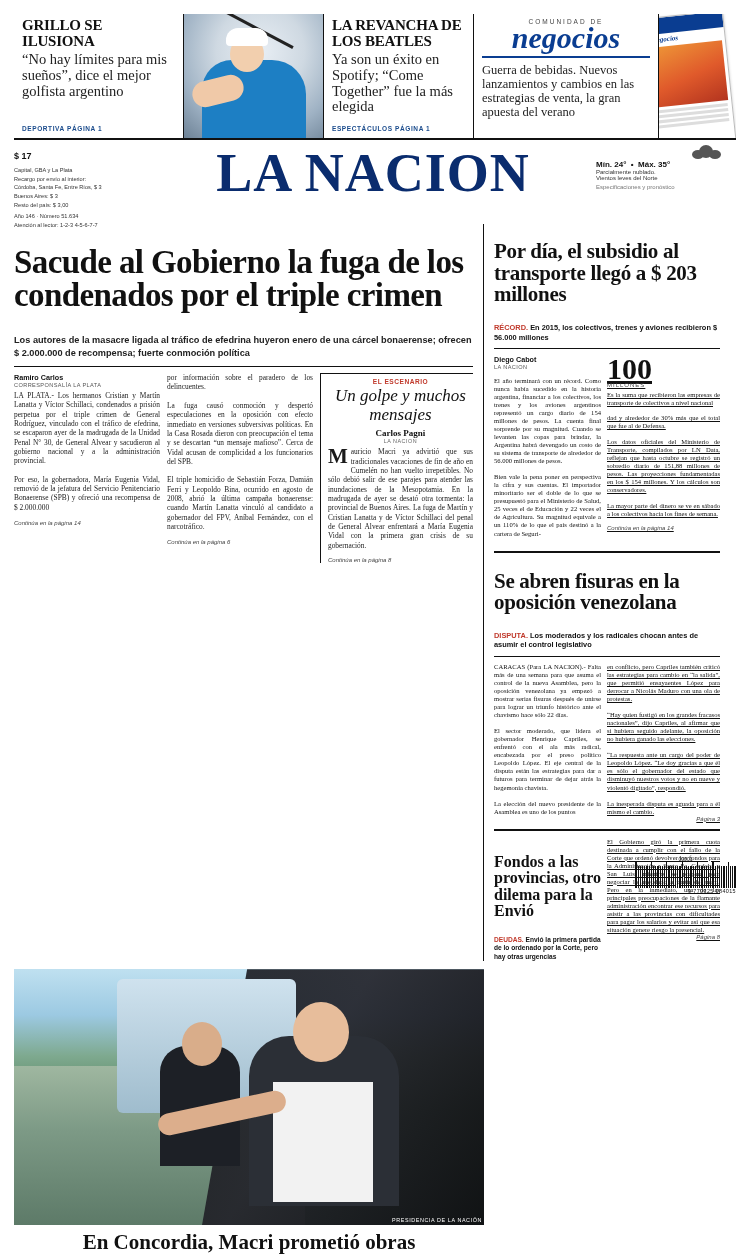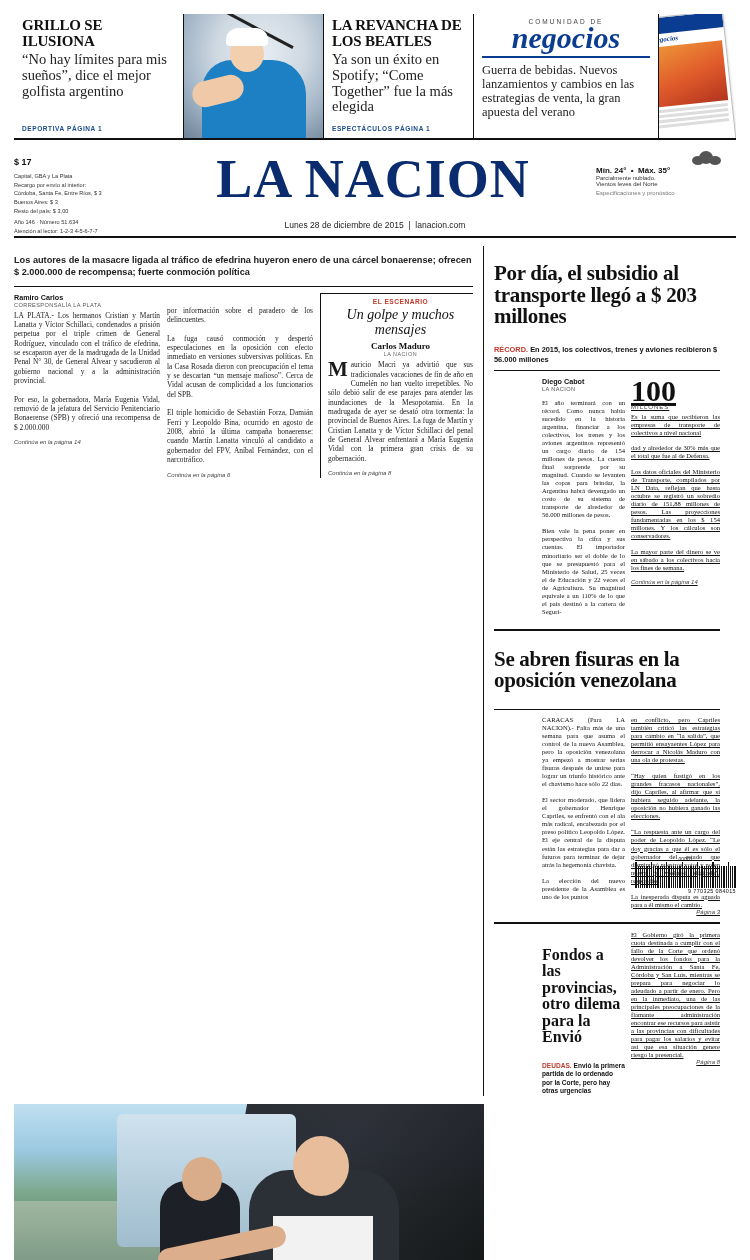--- a/index.html
+++ b/index.html
@@ -42,21 +42,21 @@
   .mag { position:absolute; right:6px; top:2px; width:120px; height:132px; background:#fff; border:1px solid #bbb; transform:rotate(-6deg); box-shadow:0 1px 3px rgba(0,0,0,.2); overflow:hidden; }
   .mag .m-top { height:16px; background:#0a3d91; }
   .mag .m-t2 { font-size:7px; text-align:center; color:#0a3d91; font-style:italic; font-weight:bold; margin-top:2px;}
   .mag .m-img { margin:3px; height:60px; background:linear-gradient(160deg,#f2a93b,#e05a2b 60%,#b3341f); }
   .mag .m-l { margin:2px 4px; height:3px; background:#ddd; }
   .mag2 { position:absolute; right:70px; top:18px; width:104px; height:112px; background:#fff; border:1px solid #ccc; transform:rotate(5deg); overflow:hidden; }
   .mag2 .g { margin:4px; height:48px; background:linear-gradient(140deg,#7cc4e8,#2b7fb8); }
   .mag2 .b { margin:3px 4px; height:3px; background:#e2e2e2; }
 
   
-  .masthead { display:flex; height:76px; align-items:flex-start; padding-top:12px; }
+  .masthead { display:flex; height:76px; align-items:flex-start; padding-top:6px; }
   .mh-left { width:136px; font-family:"Liberation Sans",sans-serif; font-size:5.6px; line-height:1.55; color:#333; padding-top:4px; }
   .mh-left .price { font-size:9px; font-weight:bold; color:#111; margin-bottom:2px; }
   .mh-mid { flex:1; text-align:center; }
   .logo { font-family:"Liberation Serif", serif; font-weight:bold; font-size:54px; letter-spacing:1px; color:#0a2c6e; line-height:1; }
   .mh-right { width:140px; font-family:"Liberation Sans",sans-serif; font-size:6px; color:#333; text-align:left; padding-top:14px; position:relative; }
   .mh-right .temps { font-size:8px; font-weight:bold; color:#111; }
   .cloud { position:absolute; right:14px; top:-2px; width:30px; height:16px; }
   .cloud i { position:absolute; background:#555; border-radius:50%; }
   .dateline { text-align:center; font-family:"Liberation Sans",sans-serif; font-size:8.5px; color:#222; padding:4px 0 6px; border-bottom:2px solid #111; }
 
@@ -71,35 +71,35 @@
   .cols3 { display:flex; margin-top:6px; }
   .c3 { width:33.33%; padding-right:7px; }
   .c3:last-child { padding-right:0; }
   .byline { font-family:"Liberation Sans",sans-serif; font-size:7.2px; font-weight:bold; color:#111; }
   .byline small { display:block; font-weight:normal; font-size:5.6px; letter-spacing:.4px; color:#555; }
   .body-txt { font-size:7.4px; line-height:1.26; text-align:justify; color:#1a1a1a; margin-top:3px; }
   .cont { font-family:"Liberation Sans",sans-serif; font-size:6px; font-style:italic; color:#444; }
 
   .escenario { border-left:1px solid #111; border-top:1px solid #111; padding:4px 0 0 7px; }
   .esc-kicker { font-family:"Liberation Sans",sans-serif; font-size:6.6px; font-weight:bold; color:#c0392b; letter-spacing:.5px; text-align:center; }
-  .esc-title { font-size:14px; font-style:italic; text-align:center; line-height:1.1; margin-top:2px; }
+  .esc-title { font-size:17px; font-style:italic; text-align:center; line-height:1.1; margin-top:2px; }
   .esc-author { font-family:"Liberation Serif",serif; font-weight:bold; font-size:9px; text-align:center; margin-top:4px; }
   .esc-author small { display:block; font-family:"Liberation Sans",sans-serif; font-weight:normal; font-size:5.4px; color:#666; letter-spacing:.5px; }
   .dropcap::first-letter { float:left; font-size:21px; line-height:.85; font-weight:bold; padding:1px 3px 0 0; }
 
   
   .side-head { font-size:21px; font-weight:bold; line-height:1.02; letter-spacing:-0.3px; }
   .side-kicker { font-family:"Liberation Sans",sans-serif; font-size:7.4px; font-weight:bold; line-height:1.3; margin-top:6px; }
   .side-kicker b { color:#c0392b; }
   .hr { height:1px; background:#111; margin:6px 0; }
   .hr2 { height:2px; background:#111; margin:7px 0; }
   .big-num { font-size:30px; font-weight:bold; line-height:.9; }
   .big-num-lbl { font-family:"Liberation Sans",sans-serif; font-size:6px; letter-spacing:1px; color:#444; }
   .mini { font-size:6.6px; line-height:1.22; text-align:justify; }
-  .side2 { display:flex;margin-left:48px; }
+  .side2 { display:flex; }
   .side2 > div { width:50%; padding-right:6px; }
   .side2 > div:last-child { padding-right:0;text-decoration:underline; }
 
   
   .photo-wrap { margin-top:8px; position:relative; height:256px; overflow:hidden; }
   .ph-sky { position:absolute; inset:0; background:linear-gradient(180deg,#bfe0f0 0%,#9cc9e2 18%,#7ea98f 34%,#4f7d55 55%,#2e5a3c 100%); }
   .ph-water { position:absolute; left:0; top:38%; width:62%; height:62%; background:linear-gradient(180deg,#9fb7a0,#7d9a86 40%,#5d7a68); }
   .ph-heli { position:absolute; right:0; top:0; width:60%; height:100%; background:linear-gradient(120deg, rgba(20,20,25,.88) 0%, rgba(35,35,42,.92) 40%, rgba(15,15,18,.95) 100%); clip-path:polygon(16% 0,100% 0,100% 100%,0 100%); }
   .ph-win { position:absolute; left:22%; top:4%; width:38%; height:52%; background:linear-gradient(180deg,#cfe2ee,#9fbccd); border-radius:6px; }
   .ph-man { position:absolute; right:18%; top:26%; width:150px; height:170px; background:#2b2f36; border-radius:40px 40px 0 0; }
@@ -195,55 +195,51 @@
         <span>24°</span>
         &nbsp;•&nbsp;
         <span>Máx.</span>
         <span>35°</span>
       </div>
       <div>Parcialmente nublado.</div>
       <div>Vientos leves del Norte</div>
       <div style="margin-top:3px;color:#777">Especificaciones y pronóstico</div>
     </div>
   </div>
-  <div class="dateline">
-    <span>Lunes 28 de diciembre de 2015</span>
-    &nbsp;|&nbsp;
-    <span>lanacion.com</span>
-  </div>
 
   <div class="grid">
 
     <div class="col-main">
+      <h1 class="lead-head">Sacude al Gobierno la fuga de los condenados por el triple crimen</h1>
       <div class="lead-sub">Los autores de la masacre ligada al tráfico de efedrina huyeron enero de una cárcel bonaerense; ofrecen $ 2.000.000 de recompensa; fuerte conmoción política</div>
 
       <div class="cols3">
         <div class="c3">
           <div class="byline">
             <span>Ramiro Carlos</span>
             <small>CORRESPONSALÍA LA PLATA</small>
           </div>
           <p class="body-txt" style="white-space:pre-line">LA PLATA.- Los hermanos Cristian y Martín Lanatta y Víctor Schillaci, condenados a prisión perpetua por el triple crimen de General Rodríguez, vinculado con el tráfico de efedrina, se escaparon ayer de la madrugada de la Unidad Penal N° 30, de General Alvear y sacudieron al gobierno nacional y a la administración provincial.
 
 Por eso, la gobernadora, María Eugenia Vidal, removió de la jefatura del Servicio Penitenciario Bonaerense (SPB) y ofreció una recompensa de $ 2.000.000</p>
           <div class="cont">Continúa en la página 14</div>
         </div>
         <div class="c3">
-          <p class="body-txt" style="margin-top:13px;white-space:pre-line">por información sobre el paradero de los delincuentes.
+          <p class="body-txt" style="margin-top:0;white-space:pre-line">por información sobre el paradero de los delincuentes.
 
 La fuga causó conmoción y despertó especulaciones en la oposición con efecto inmediato en versiones subversivas políticas. En la Casa Rosada dieron con preocupación el tema y se descartan “un mensaje mafioso”. Cerca de Vidal acusan de complicidad a los funcionarios del SPB.
 
 El triple homicidio de Sebastián Forza, Damián Ferri y Leopoldo Bina, ocurrido en agosto de 2008, abrió la última campaña bonaerense: cuando Martín Lanatta vinculó al candidato a gobernador del FPV, Aníbal Fernández, con el narcotráfico.</p>
           <div class="cont">Continúa en la página 6</div>
         </div>
         <div class="c3 escenario">
           <div class="esc-kicker">EL ESCENARIO</div>
           <div class="esc-title">Un golpe y muchos mensajes</div>
           <div class="esc-author">
-            <span>Carlos Maduro</span>
+            <span>Carlos Pagni</span>
             <small>LA NACION</small>
           </div>
           <p class="body-txt dropcap">Mauricio Macri ya advirtió que sus tradicionales vacaciones de fin de año en Cumelén no han vuelto irrepetibles. No sólo debió salir de ese parajes para atender las inundaciones de la Mesopotamia. En la madrugada de ayer se desató otra tormenta: la provincial de Buenos Aires. La fuga de Martín y Cristian Lanatta y de Víctor Schillaci del penal de General Alvear enfrentará a María Eugenia Vidal con la primera gran crisis de su gobernación.</p>
           <div class="cont">Continúa en la página 8</div>
         </div>
       </div>
     </div>
 
     <div class="col-side">
       <h2 class="side-head">Por día, el subsidio al transporte llegó a $ 203 millones</h2>
@@ -271,20 +267,24 @@
 Los datos oficiales del Ministerio de Transporte, compilados por LN Data, reflejan que hasta octubre se registró un sobredio diario de 151,88 millones de pesos. Las proyecciones fundamentadas en los $ 154 millones. Y los cálculos son conservadores.
 
 La mayor parte del dinero se ve en sábado a los colectivos hacia los fines de semana.</p>
           <div class="cont">Continúa en la página 14</div>
         </div>
       </div>
 
       <div class="hr2"></div>
 
       <h2 class="side-head">Se abren fisuras en la oposición venezolana</h2>
+      <div class="side-kicker">
+        <b>DISPUTA.</b>
+        <span>Los moderados y los radicales chocan antes de asumir el control legislativo</span>
+      </div>
       <div class="hr"></div>
       <div class="side2">
         <div>
           <p class="mini" style="margin:0;white-space:pre-line">CARACAS (Para LA NACION).- Falta más de una semana para que asuma el control de la nueva Asamblea, pero la oposición venezolana ya empezó a mostrar serias fisuras después de unirse para lograr un triunfo histórico ante el chavismo hace sólo 22 días.
 
 El sector moderado, que lidera el gobernador Henrique Capriles, se enfrentó con el ala más radical, encabezada por el preso político Leopoldo López. El eje central de la disputa están las estrategias para dar a futuros para terminar de dejar atrás la hegemonía chavista.
 
 La elección del nuevo presidente de la Asamblea es uno de los puntos</p>
         </div>
         <div>

